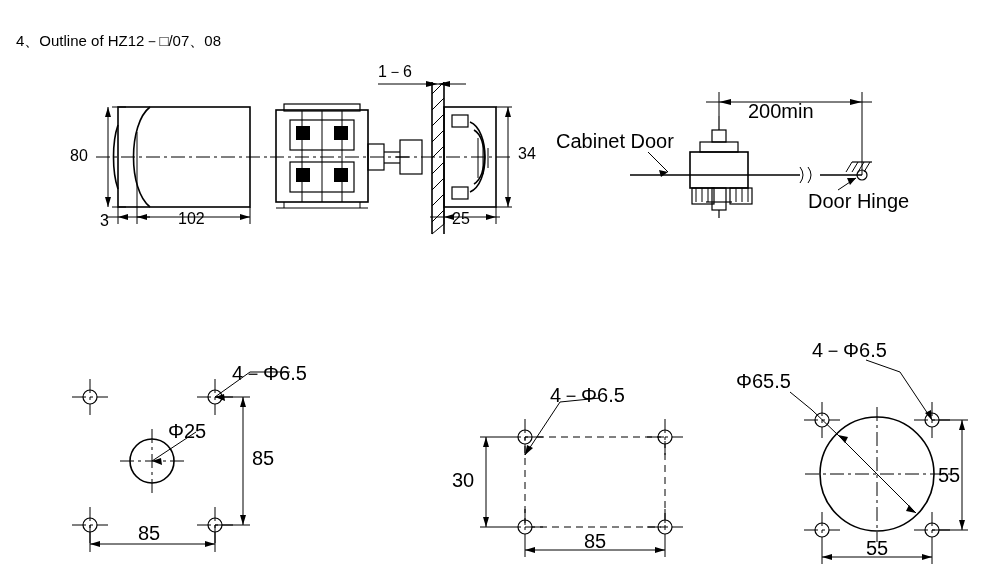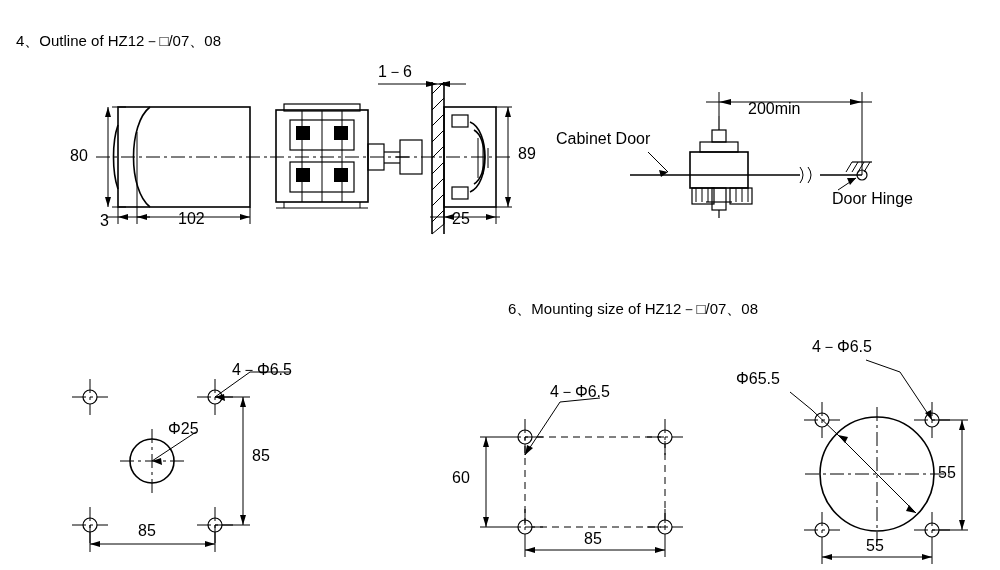--- a/index.html
+++ b/index.html
@@ -5,36 +5,35 @@
   html,body{margin:0;padding:0;}
   body{
     width:1000px;height:570px;background:#ffffff;
     font-family:"Liberation Sans", sans-serif;
     color:#111;overflow:hidden;position:relative;
   }
   #sheet{position:absolute;left:0;top:12px;width:803px;height:570px;}
   .lbl{position:absolute;white-space:nowrap;font-family:"Liberation Sans",sans-serif;color:#000;}
   .sect{font-size:15px;}
   .dim{font-size:16px;}
-  .big{font-size:16px;}
+  .big{font-size:20px;}
   svg{position:absolute;left:0;top:0;}
   .ln{stroke:#000;stroke-width:1.2;fill:none;}
   .ln2{stroke:#000;stroke-width:1.6;fill:none;}
   .thin{stroke:#000;stroke-width:1;fill:none;}
   .ctr{stroke:#000;stroke-width:1;fill:none;stroke-dasharray:14 4 3 4;}
   .dash{stroke:#000;stroke-width:1;fill:none;stroke-dasharray:7 5;}
   .fillb{fill:#000;}
 </style>
 </head>
 <body>
 
 <div id="sheet">
 
   <div class="lbl sect" style="left:16px;top:20px;">4、Outline of HZ12－□/07、08</div>
-  <div class="lbl sect" style="left:508px;top:288px;">6、Mounting size of HZ12－□/07、08</div>
 
   <svg width="1000" height="570" viewBox="0 0 1000 570">
 
     <g>
 
       <rect class="ln2" x="118" y="95" width="132" height="100"></rect>
 
       <path class="ln2" d="M150 95 C128 112 128 178 150 195"></path>
 
       <path class="ln2" d="M118 113 C112 130 112 160 118 177"></path>
@@ -325,34 +324,34 @@
       <path class="fillb" d="M822 545 l10 -3 v6 z"></path>
       <path class="fillb" d="M932 545 l-10 -3 v6 z"></path>
     </g>
 
   </svg>
 
   <div class="lbl dim" style="left:70px;top:135px;">80</div>
   <div class="lbl dim" style="left:100px;top:200px;">3</div>
   <div class="lbl dim" style="left:178px;top:198px;">102</div>
   <div class="lbl dim" style="left:378px;top:50px;text-align:right;">1－6</div>
-  <div class="lbl dim" style="left:518px;top:133px;">89</div>
+  <div class="lbl dim" style="left:518px;top:133px;">34</div>
   <div class="lbl dim" style="left:452px;top:198px;">25</div>
 
   <div class="lbl big" style="left:748px;top:88px;">200min</div>
   <div class="lbl big" style="left:556px;top:118px;">Cabinet Door</div>
-  <div class="lbl big" style="left:808px;top:178px;margin-left:24px;">Door Hinge</div>
+  <div class="lbl big" style="left:808px;top:178px;">Door Hinge</div>
 
   <div class="lbl big" style="left:232px;top:348px;">4－Φ6.5</div>
   <div class="lbl big" style="left:168px;top:408px;">Φ25</div>
   <div class="lbl big" style="left:252px;top:435px;">85</div>
   <div class="lbl big" style="left:138px;top:510px;">85</div>
 
   <div class="lbl big" style="left:550px;top:370px;">4－Φ6.5</div>
-  <div class="lbl big" style="left:452px;top:457px;">60</div>
+  <div class="lbl big" style="left:452px;top:457px;">30</div>
   <div class="lbl big" style="left:584px;top:518px;">85</div>
 
   <div class="lbl big" style="left:812px;top:325px;">4－Φ6.5</div>
   <div class="lbl big" style="left:736px;top:358px;">Φ65.5</div>
   <div class="lbl big" style="left:938px;top:452px;">55</div>
   <div class="lbl big" style="left:866px;top:525px;">55</div>
 
 </div>
 
 </body></html>

